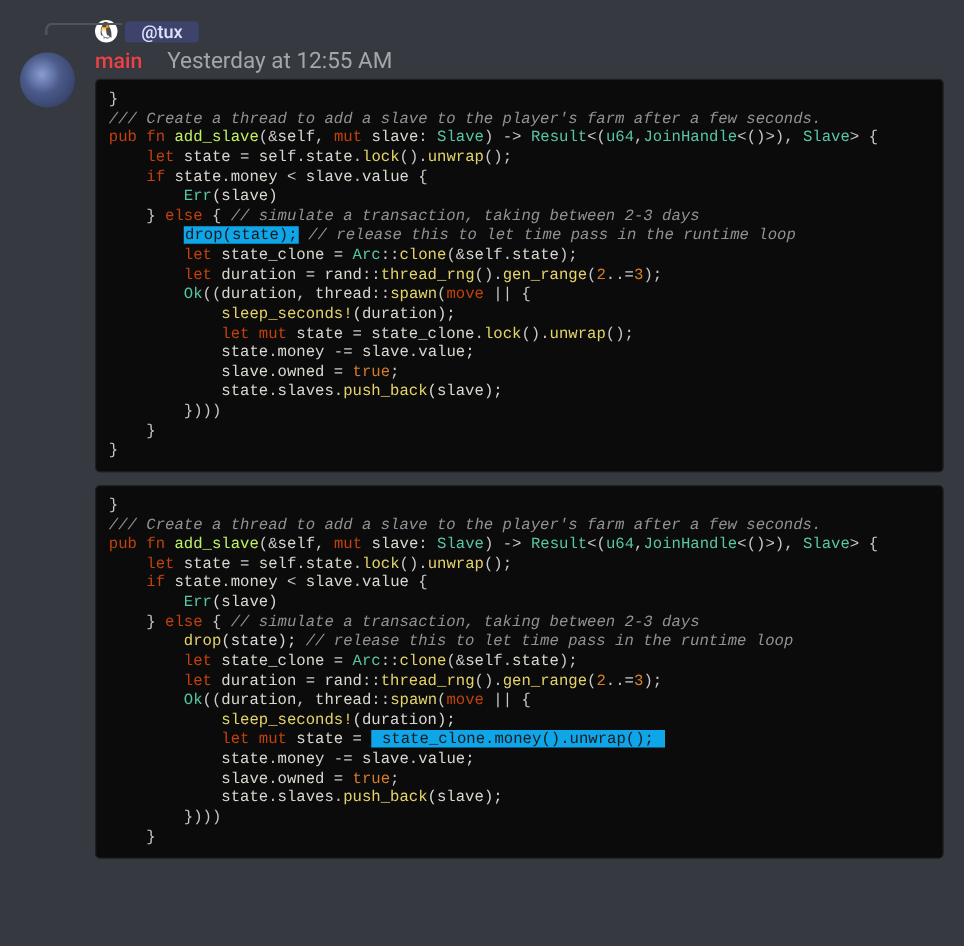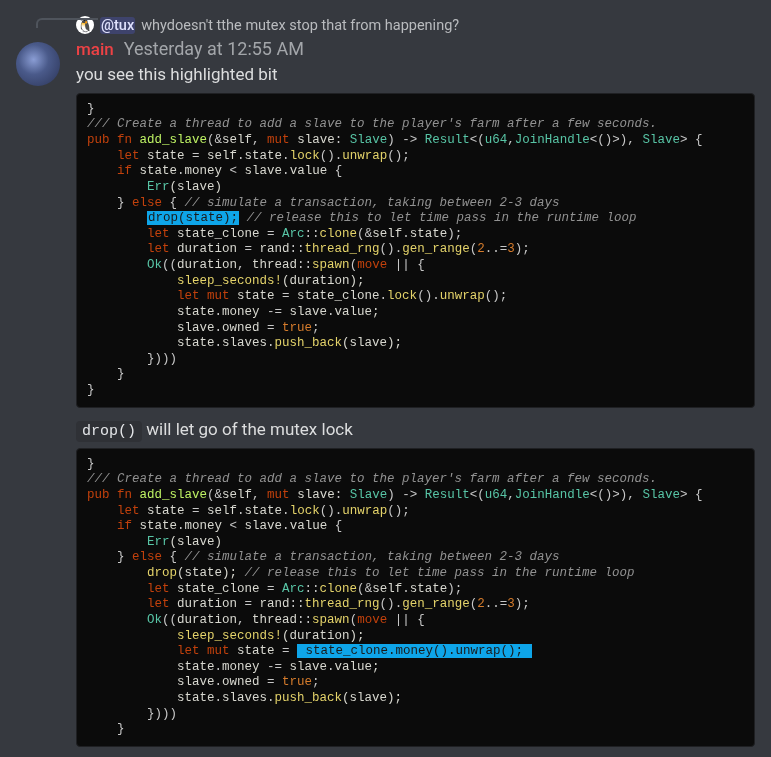--- a/index.html
+++ b/index.html
@@ -58,28 +58,28 @@
     background: #fff;
     display: flex;
     align-items: center;
     justify-content: center;
     font-size: 13px;
   }
   .mention {
     color: #dee0fc;
     background: rgba(88,101,242,0.25);
     border-radius: 3px;
-    padding: 0 1px;
+    padding: 0 13px;
     font-weight: 500;
   }
   .reply-text { color: #b9bbbe; }
   .header-row {
     display: flex;
     align-items: baseline;
-    gap: 10px;
+    gap: 20px;
     margin-bottom: 4px;
   }
   .username {
     color: #ed4245;
     font-weight: 500;
     font-size: 17px;
   }
   .timestamp {
     color: #a3a6aa;
     font-size: 18px;
@@ -134,29 +134,27 @@
 
   <div class="avatar-col">
     <div class="avatar"></div>
   </div>
 
   <div class="content-col">
 
     <div class="reply-row">
       <span class="reply-avatar">🐧</span>
       <span class="mention">@tux</span>
-      <span class="reply-text">whydoesn't tthe mutex stop that from happening?</span>
     </div>
 
     <div class="header-row">
       <span class="username">main</span>
       <span class="timestamp">Yesterday at 12:55 AM</span>
     </div>
 
-    <div class="body-text">you see this highlighted bit</div>
 
 <div class="code-block"><span class="tok-punc">}</span>
 <span class="tok-comment">/// Create a thread to add a slave to the player's farm after a few seconds.</span>
 <span class="tok-kw">pub </span><span class="tok-kw">fn </span><span class="tok-fn">add_slave</span><span class="tok-punc">(</span><span class="tok-op">&amp;</span><span class="tok-self">self</span><span class="tok-punc">, </span><span class="tok-kw">mut </span><span class="tok-ident">slave</span><span class="tok-punc">: </span><span class="tok-type">Slave</span><span class="tok-punc">) </span><span class="tok-arrow">-&gt; </span><span class="tok-type">Result</span><span class="tok-punc">&lt;</span><span class="tok-punc">(</span><span class="tok-type">u64</span><span class="tok-punc">,</span><span class="tok-type">JoinHandle</span><span class="tok-punc">&lt;</span><span class="tok-punc">()</span><span class="tok-punc">&gt;</span><span class="tok-punc">)</span><span class="tok-punc">, </span><span class="tok-type">Slave</span><span class="tok-punc">&gt; </span><span class="tok-punc">{</span>
     <span class="tok-kw">let </span><span class="tok-ident">state </span><span class="tok-op">= </span><span class="tok-ident">self</span><span class="tok-punc">.</span><span class="tok-ident">state</span><span class="tok-punc">.</span><span class="tok-call">lock</span><span class="tok-punc">()</span><span class="tok-punc">.</span><span class="tok-call">unwrap</span><span class="tok-punc">();</span>
     <span class="tok-kw">if </span><span class="tok-ident">state</span><span class="tok-punc">.</span><span class="tok-ident">money </span><span class="tok-op">&lt; </span><span class="tok-ident">slave</span><span class="tok-punc">.</span><span class="tok-ident">value </span><span class="tok-punc">{</span>
         <span class="tok-type">Err</span><span class="tok-ident">(slave)</span>
     <span class="tok-punc">} </span><span class="tok-kw">else </span><span class="tok-punc">{ </span><span class="tok-comment">// simulate a transaction, taking between 2-3 days</span>
         <span class="hl">drop(state);</span><span> </span><span class="tok-comment">// release this to let time pass in the runtime loop</span>
         <span class="tok-kw">let </span><span class="tok-ident">state_clone </span><span class="tok-op">= </span><span class="tok-type">Arc</span><span class="tok-punc">::</span><span class="tok-call">clone</span><span class="tok-punc">(</span><span class="tok-op">&amp;</span><span class="tok-ident">self</span><span class="tok-punc">.</span><span class="tok-ident">state</span><span class="tok-punc">);</span>
@@ -164,23 +162,20 @@
         <span class="tok-type">Ok</span><span class="tok-punc">((</span><span class="tok-ident">duration</span><span class="tok-punc">, </span><span class="tok-ident">thread</span><span class="tok-punc">::</span><span class="tok-call">spawn</span><span class="tok-punc">(</span><span class="tok-kw">move </span><span class="tok-punc">|| {</span>
             <span class="tok-macro">sleep_seconds!</span><span class="tok-ident">(duration);</span>
             <span class="tok-kw">let </span><span class="tok-kw">mut </span><span class="tok-ident">state </span><span class="tok-op">= </span><span class="tok-ident">state_clone</span><span class="tok-punc">.</span><span class="tok-call">lock</span><span class="tok-punc">()</span><span class="tok-punc">.</span><span class="tok-call">unwrap</span><span class="tok-punc">();</span>
             <span class="tok-ident">state</span><span class="tok-punc">.</span><span class="tok-ident">money </span><span class="tok-op">-= </span><span class="tok-ident">slave</span><span class="tok-punc">.</span><span class="tok-ident">value;</span>
             <span class="tok-ident">slave</span><span class="tok-punc">.</span><span class="tok-ident">owned </span><span class="tok-op">= </span><span class="tok-true">true</span><span class="tok-punc">;</span>
             <span class="tok-ident">state</span><span class="tok-punc">.</span><span class="tok-ident">slaves</span><span class="tok-punc">.</span><span class="tok-call">push_back</span><span class="tok-ident">(slave);</span>
         <span class="tok-punc">})))</span>
     <span class="tok-punc">}</span>
 <span class="tok-punc">}</span></div>
 
-    <div class="body-text">
-      <span class="inline-code">drop()</span><span> will let go of the mutex lock</span>
-    </div>
 
 
 <div class="code-block"><span class="tok-punc">}</span>
 <span class="tok-comment">/// Create a thread to add a slave to the player's farm after a few seconds.</span>
 <span class="tok-kw">pub </span><span class="tok-kw">fn </span><span class="tok-fn">add_slave</span><span class="tok-punc">(</span><span class="tok-op">&amp;</span><span class="tok-self">self</span><span class="tok-punc">, </span><span class="tok-kw">mut </span><span class="tok-ident">slave</span><span class="tok-punc">: </span><span class="tok-type">Slave</span><span class="tok-punc">) </span><span class="tok-arrow">-&gt; </span><span class="tok-type">Result</span><span class="tok-punc">&lt;</span><span class="tok-punc">(</span><span class="tok-type">u64</span><span class="tok-punc">,</span><span class="tok-type">JoinHandle</span><span class="tok-punc">&lt;</span><span class="tok-punc">()</span><span class="tok-punc">&gt;</span><span class="tok-punc">)</span><span class="tok-punc">, </span><span class="tok-type">Slave</span><span class="tok-punc">&gt; </span><span class="tok-punc">{</span>
     <span class="tok-kw">let </span><span class="tok-ident">state </span><span class="tok-op">= </span><span class="tok-ident">self</span><span class="tok-punc">.</span><span class="tok-ident">state</span><span class="tok-punc">.</span><span class="tok-call">lock</span><span class="tok-punc">()</span><span class="tok-punc">.</span><span class="tok-call">unwrap</span><span class="tok-punc">();</span>
     <span class="tok-kw">if </span><span class="tok-ident">state</span><span class="tok-punc">.</span><span class="tok-ident">money </span><span class="tok-op">&lt; </span><span class="tok-ident">slave</span><span class="tok-punc">.</span><span class="tok-ident">value </span><span class="tok-punc">{</span>
         <span class="tok-type">Err</span><span class="tok-ident">(slave)</span>
     <span class="tok-punc">} </span><span class="tok-kw">else </span><span class="tok-punc">{ </span><span class="tok-comment">// simulate a transaction, taking between 2-3 days</span>
         <span class="tok-call">drop</span><span class="tok-ident">(state); </span><span class="tok-comment">// release this to let time pass in the runtime loop</span>

